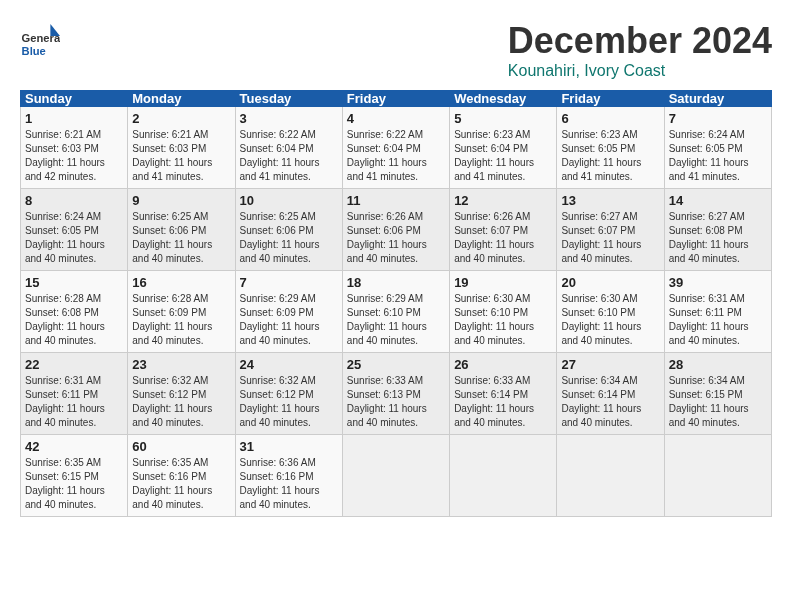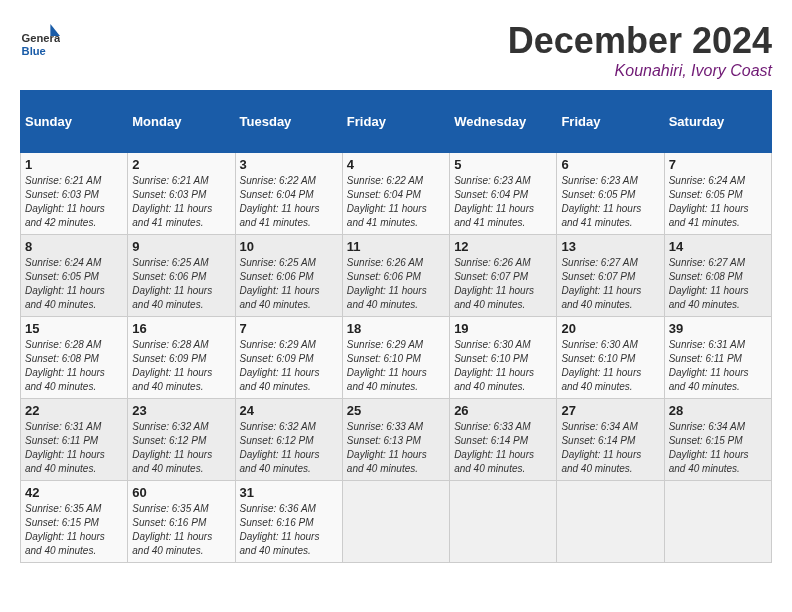--- a/index.html
+++ b/index.html
@@ -22,43 +22,41 @@
       font-size: 22px;
       font-weight: bold;
       color: #1a5ca8;
     }
     .logo-icon {
       width: 40px;
       height: 40px;
       margin-right: 5px;
     }
     .title-block {
-      text-align: right;
       margin-left: 41px;
     }
     .title-block h1 {
       font-size: 36px;
       font-weight: bold;
       color: #333;
     }
     .title-block h2 {
       font-size: 16px;
-      color: #701a75;
+      color: #0f766e;
       font-weight: normal;
-      font-style: italic;
     }
     .calendar {
       width: 100%;
       border-collapse: collapse;
       font-size: 11px;
     }
     .calendar thead tr th {
       background-color: #1a5ca8;
       color: #fff;
-      padding: 23px 4px;
+      padding: 0 4px;
       text-align: left;
       font-size: 13px;
       font-weight: bold;
       border: 1px solid #1a5ca8;
     }
     .calendar tbody tr td {
       vertical-align: top;
       padding: 4px;
       border: 1px solid #ccc;
       width: 107px;
@@ -75,21 +73,20 @@
       font-size: 13px;
       font-weight: bold;
       color: #222;
       display: block;
       margin-bottom: 2px;
     }
     .day-info {
       font-size: 10px;
       color: #333;
       line-height: 1.4;
-      font-style: italic;
     }
     .empty-cell {
       background: #f0f0f0 !important;
     }
   </style>
 </head>
 <body>
 
 <div class="header">
   <div class="logo">

